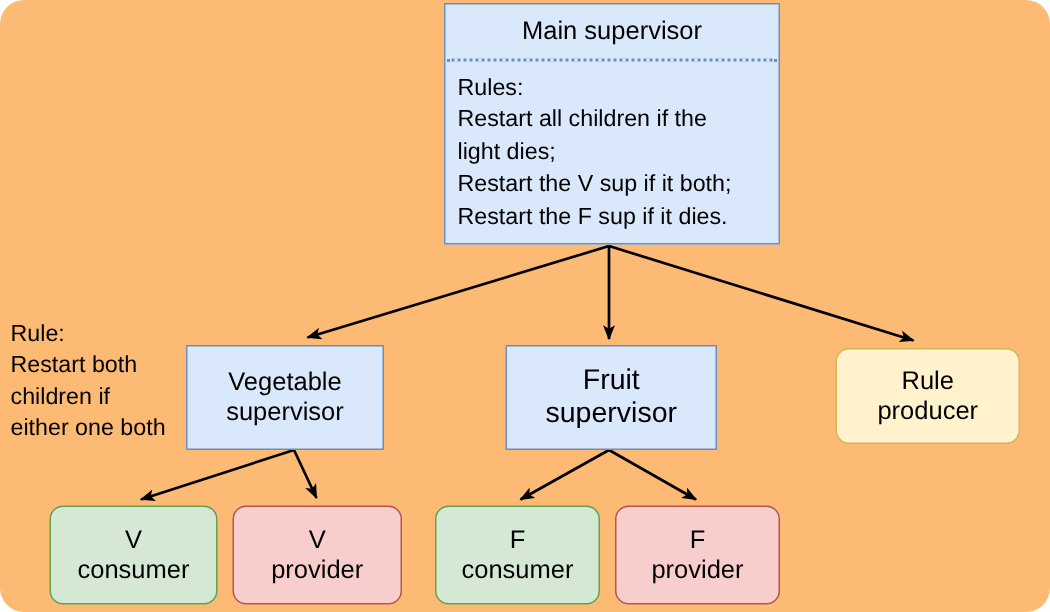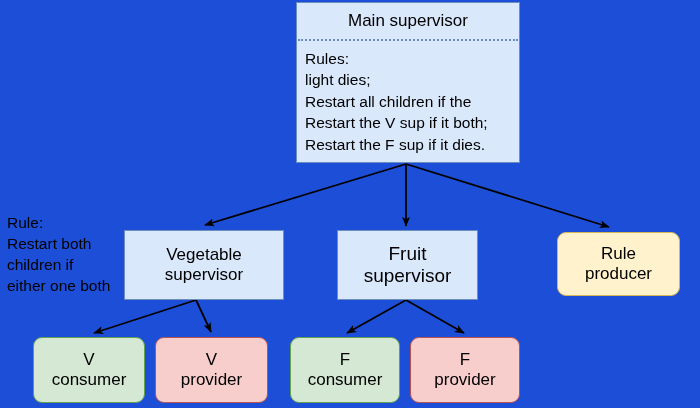--- a/index.html
+++ b/index.html
@@ -4,23 +4,24 @@
 <style>
   html, body {
     margin: 0;
     padding: 0;
     background: #ffffff;
   }
   #canvas {
     position: relative;
     width: 700px;
     height: 408px;
-    background: #1d4ed8;
+    background: #fdba74;
     font-family: "Liberation Sans", sans-serif;
     overflow: hidden;
+    border-radius: 16px;
   }
   #edges {
     position: absolute;
     left: 0;
     top: 0;
     width: 700px;
     height: 408px;
     pointer-events: none;
   }
   .node {
@@ -77,21 +78,21 @@
   }
   #main-supervisor .ms-rules {
     padding: 7px 14px 0 8px;
     text-align: left;
     font-size: 15.5px;
     line-height: 1.38;
   }
   .ms-rules div { white-space: nowrap; }
 
   
-  #vegetable-supervisor { left: 124px; top: 230px; width: 160px; height: 70px; font-size: 17px; }
+  #vegetable-supervisor { left: 124px; top: 230px; width: 132px; height: 70px; font-size: 17px; }
   #fruit-supervisor     { left: 337px; top: 230px; width: 141px; height: 70px; font-size: 19px; }
   #light-producer       { left: 557px; top: 232px; width: 123px; height: 64px; font-size: 17px; }
 
   
   #v-consumer { left: 33px;  top: 337px; width: 112px; height: 66px; font-size: 17px; }
   #v-provider { left: 155px; top: 337px; width: 113px; height: 66px; font-size: 17px; }
   #f-consumer { left: 290px; top: 337px; width: 110px; height: 66px; font-size: 17px; }
   #f-provider { left: 410px; top: 337px; width: 110px; height: 66px; font-size: 17px; }
 
   
@@ -130,22 +131,22 @@
 
     <line x1="406" y1="300" x2="347" y2="333" stroke="#000000" stroke-width="1.8" marker-end="url(#arrowhead)"></line>
     <line x1="406" y1="300" x2="464" y2="333" stroke="#000000" stroke-width="1.8" marker-end="url(#arrowhead)"></line>
   </svg>
 
   <div class="node node-blue" id="main-supervisor">
     <div class="ms-title">Main supervisor</div>
     <div class="ms-divider"></div>
     <div class="ms-rules">
       <div>Rules:</div>
+      <div>Restart all children if the</div>
       <div>light dies;</div>
-      <div>Restart all children if the</div>
       <div>Restart the V sup if it both;</div>
       <div>Restart the F sup if it dies.</div>
     </div>
   </div>
 
   <div id="vegetable-rule-note">
     <div>Rule:</div>
     <div>Restart both</div>
     <div>children if</div>
     <div>either one both</div>

